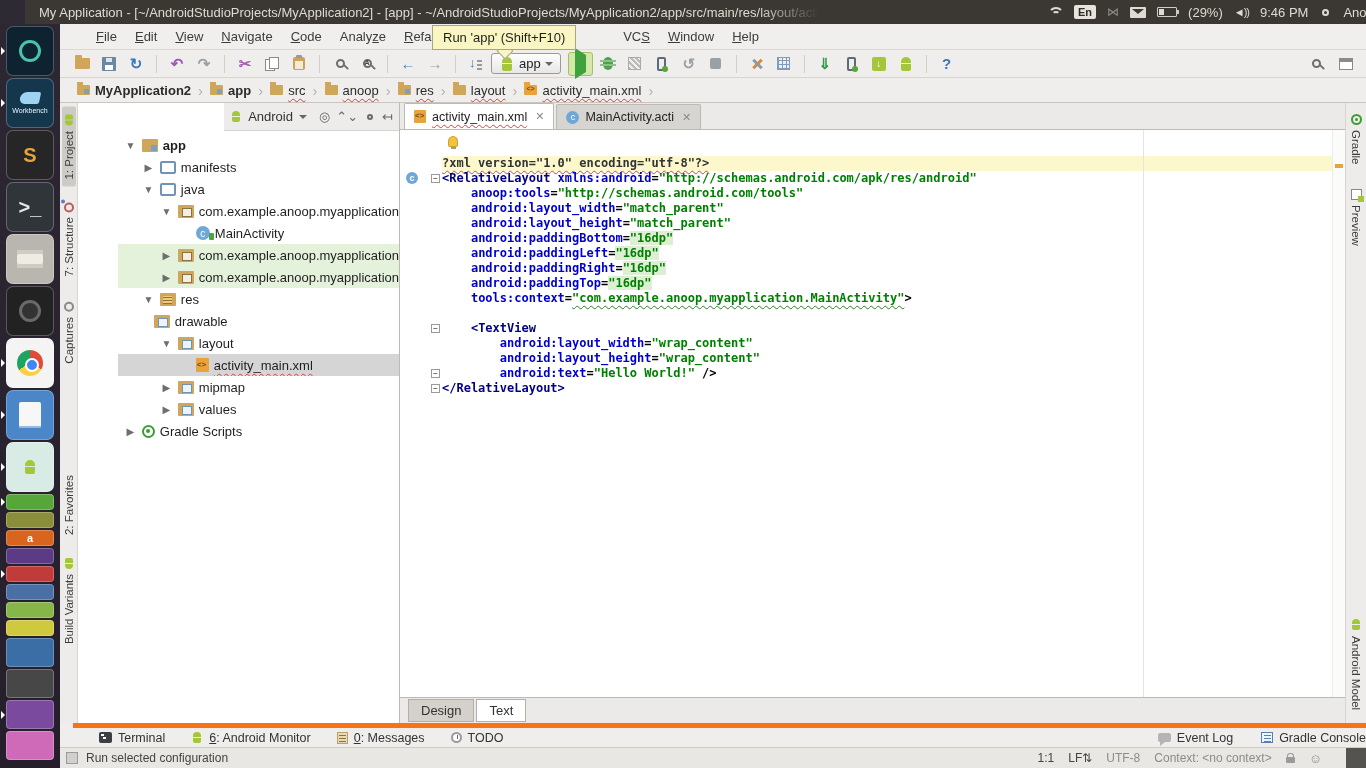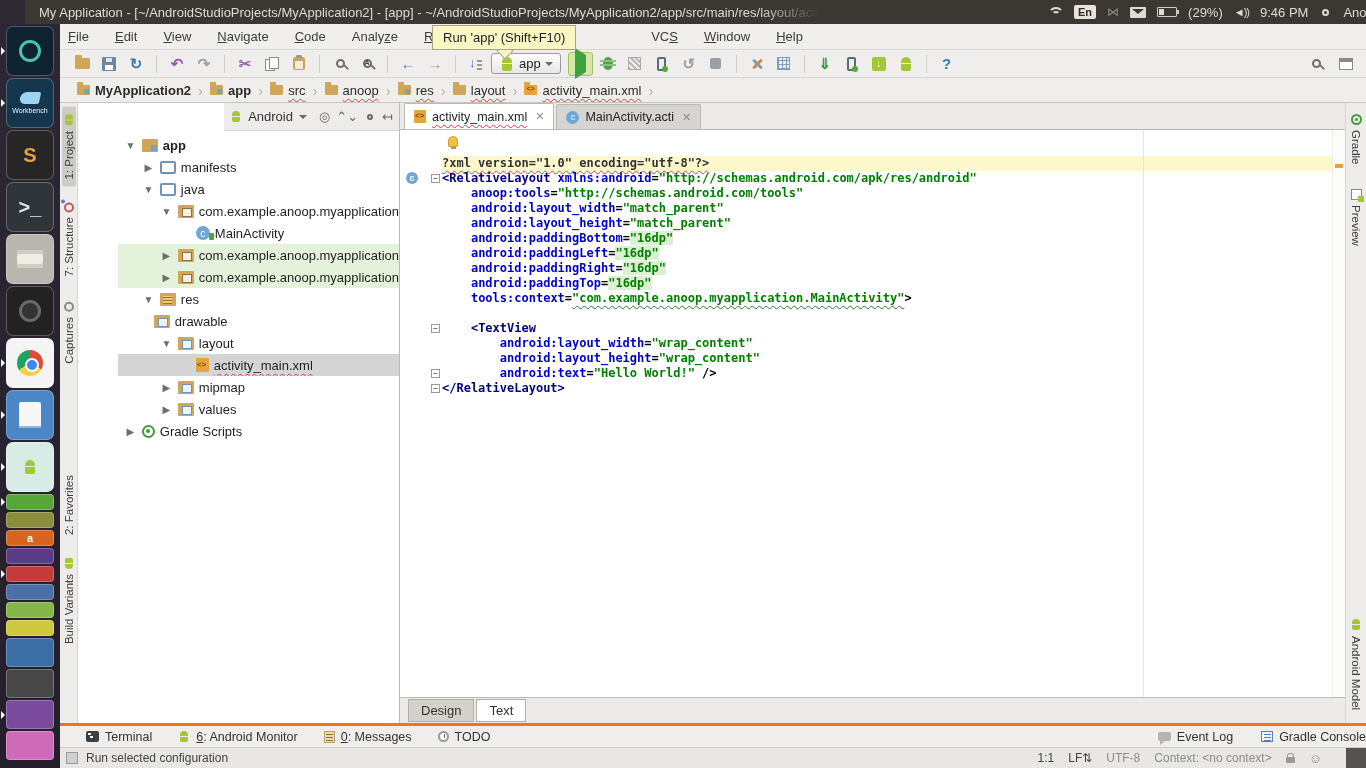--- a/index.html
+++ b/index.html
@@ -52,21 +52,21 @@
   .doclines { width:22px; height:26px; background:#f7f7f7; border-radius:2px;
               box-shadow:inset 0 -18px 0 -16px #9ab8d8, inset 0 -12px 0 -10px #9ab8d8; }
   .droid, .droidico { position:relative; width:16px; height:16px; display:inline-block; }
   .droid::before, .droidico::before { content:""; position:absolute; left:3px; top:1px; width:10px; height:6px;
             background:#a4c639; border-radius:5px 5px 0 0; }
   .droid::after, .droidico::after { content:""; position:absolute; left:3px; top:8px; width:10px; height:7px;
             background:#a4c639; border-radius:0 0 2px 2px; }
 
   
   .ide { position:absolute; left:60px; top:24px; right:0; bottom:0; background:#efeeec; }
-  .menubar { height:26px; display:flex; align-items:center; padding-left:0; gap:10px;
+  .menubar { height:26px; display:flex; align-items:center; padding-left:28px; gap:2px;
              background:#f0efed; border-bottom:1px solid #dcd9d4; font-size:13px; color:#3c3c3c; }
   .mitem { padding:3px 8px; }
   .mitem.gap { margin-left:152px; }
   .toolbar { height:28px; display:flex; align-items:center; padding-left:10px; gap:3px;
              background:#efeeec; border-bottom:1px solid #d8d5d0; }
   .tbtn { width:24px; height:24px; display:flex; align-items:center; justify-content:center; font-size:15px; font-weight:bold; }
   .tsep { width:1px; height:18px; background:#d2cfc9; margin:0 5px; }
   .tb-right { margin-left:auto; display:flex; align-items:center; gap:6px; padding-right:8px; }
 
   .ic-folder { width:15px; height:11px; background:#cfa65a; border-radius:1px; position:relative; }
@@ -216,22 +216,22 @@
   .tk-vh { color:#008000; background:#dcefd2; }
   .tk-vs { color:#008000; text-decoration:underline wavy #2e7d32 1px; text-underline-offset:3px; }
   .tk-pr { color:#333; text-decoration:underline wavy #e03c3c 1px; text-underline-offset:3px; }
 
   .dtabs { position:absolute; left:0; right:0; bottom:0; height:26px; background:#eceae8; border-top:1px solid #bdbab4;
            display:flex; align-items:center; padding-left:8px; gap:2px; font-size:13px; }
   .dtab { padding:3px 12px; border:1px solid #b3b0aa; background:#d4d1cd; color:#333; }
   .dtab.active { background:#fff; }
 
   
-  .btoolbar { position:absolute; left:0; right:0; bottom:21px; height:24px; background:#efeeec;
-              border-top:3px solid #f97316; display:flex; align-items:center; font-size:12.5px; color:#333; }
+  .btoolbar { position:absolute; left:13px; right:0; bottom:21px; height:24px; background:#efeeec;
+              border-top:5px solid #f97316; display:flex; align-items:center; font-size:12.5px; color:#333; }
   .bitem { display:flex; align-items:center; gap:6px; margin-left:26px; }
   .bitem u { text-decoration:underline; }
   .b-right { margin-left:auto; display:flex; gap:28px; }
   .termic { position:relative; width:13px; height:11px; background:#3a3f44; border-radius:2px; }
   .termic::after { content:""; position:absolute; left:2px; top:2px; width:3px; height:2px; background:#fff; box-shadow:2px 3px 0 #fff; }
   .msgic { position:relative; width:11px; height:12px; background:#e8d9b8; border:1px solid #b9a15e; }
   .msgic::after { content:""; position:absolute; left:1px; top:2px; width:7px; height:1px; background:#8d7339;
                   box-shadow:0 3px 0 #8d7339, 0 6px 0 #8d7339; }
   .todoic { position:relative; width:11px; height:11px; border:2px solid #9a9a9a; border-radius:50%; background:#fff; }
   .todoic::after { content:""; position:absolute; left:4px; top:1px; width:1px; height:4px; background:#666; }

